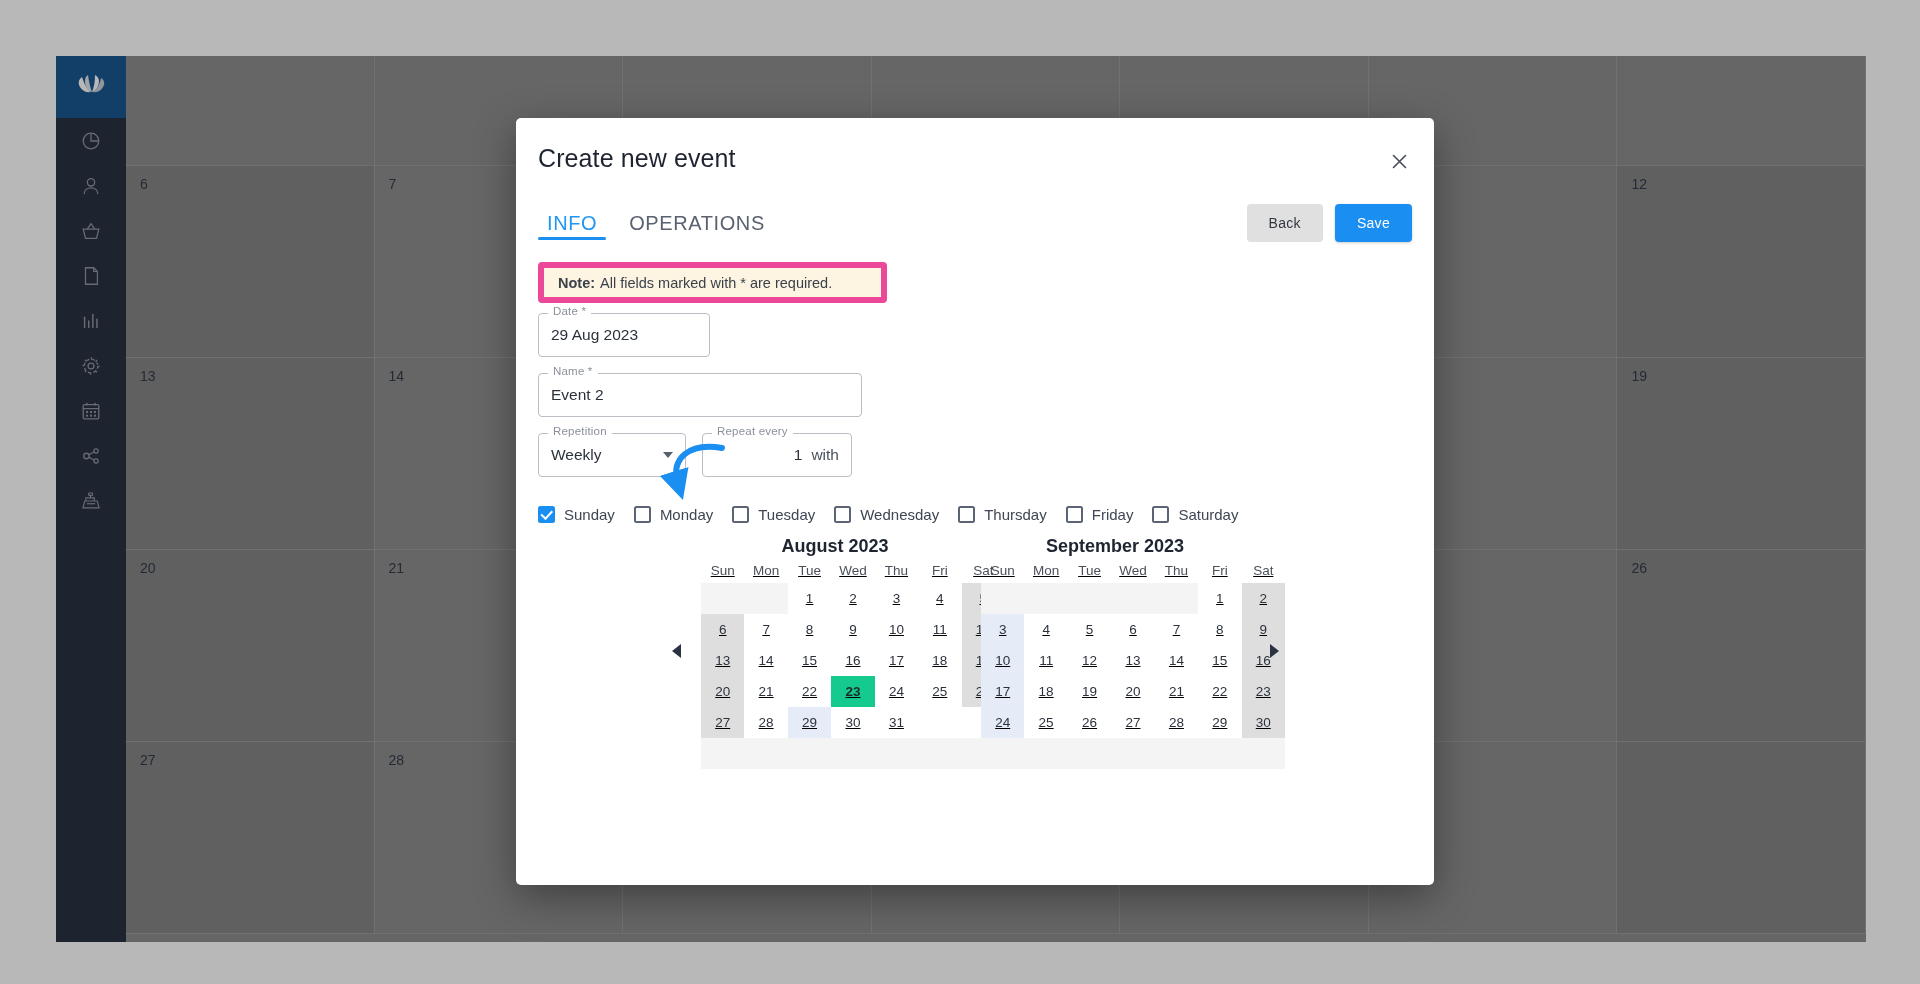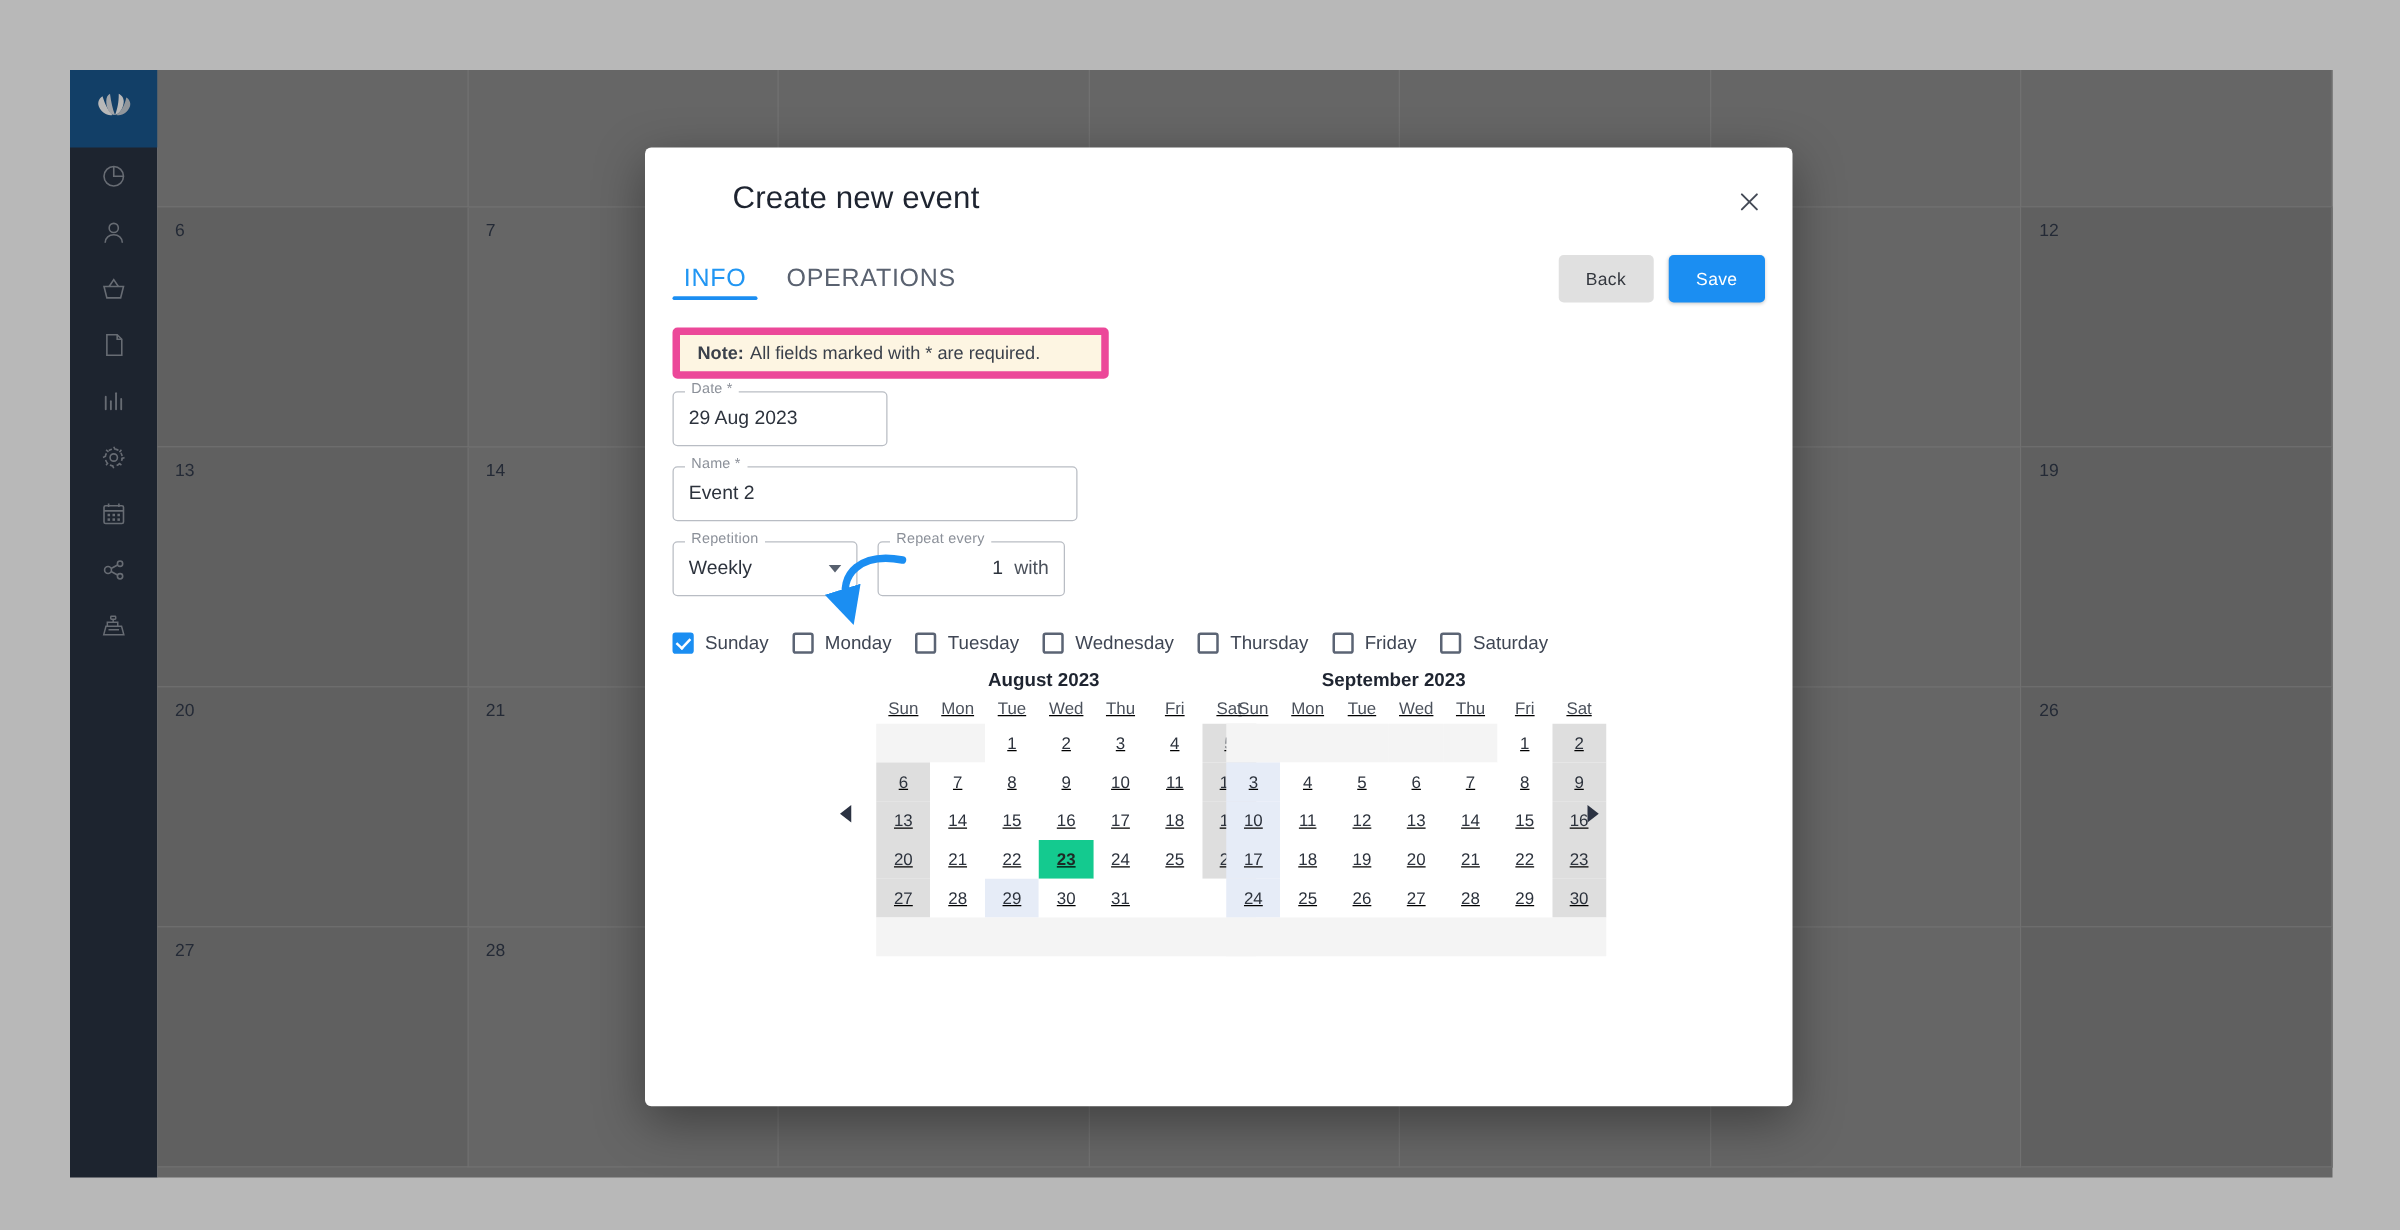--- a/index.html
+++ b/index.html
@@ -60,21 +60,20 @@
     width: 918px; height: 767px;
     background: #ffffff;
     border-radius: 5px;
     box-shadow: 0 12px 40px rgba(0,0,0,0.38);
     overflow: hidden;
   }
   .modal-title {
     position: absolute; left: 22px; top: 26px;
     font-size: 25px; font-weight: 500; color: #1e2430;
     letter-spacing: .1px;
-    margin-left: 48px;
   }
   .modal-close {
     position: absolute; right: 22px; top: 30px;
     width: 26px; height: 26px;
     display: flex; align-items: center; justify-content: center;
     cursor: pointer; color: #454b57;
   }
 
   .tabs { position: absolute; left: 22px; top: 88px; display: flex; gap: 14px; }
   .tab {
@@ -163,21 +162,21 @@
   }
   .nav-arrow {
     width: 26px; height: 230px; display: flex; align-items: center; justify-content: center;
     cursor: pointer;
   }
   .tri-l { width:0;height:0;border-top:7px solid transparent;border-bottom:7px solid transparent;border-right:9px solid #2b3242; }
   .tri-r { width:0;height:0;border-top:7px solid transparent;border-bottom:7px solid transparent;border-left:9px solid #2b3242; }
 
   .mini { width: 268px; }
   .mini-title {
-    text-align: center; font-size: 15px; font-weight: 700;
+    text-align: center; font-size: 18px; font-weight: 700;
     color: #1e2430; margin-bottom: 6px;
   }
   .mini table { border-collapse: collapse; width: 304px; text-decoration: underline; }
   .mini th {
     font-size: 13.5px; font-weight: 400; color: #4b515b;
     padding-bottom: 5px; width: 38.2px; text-align: center;
   }
   .mini td {
     width: 38.2px; height: 31px; text-align: center; vertical-align: middle;
     font-size: 13.5px; color: #2c323c; background: #ffffff;

